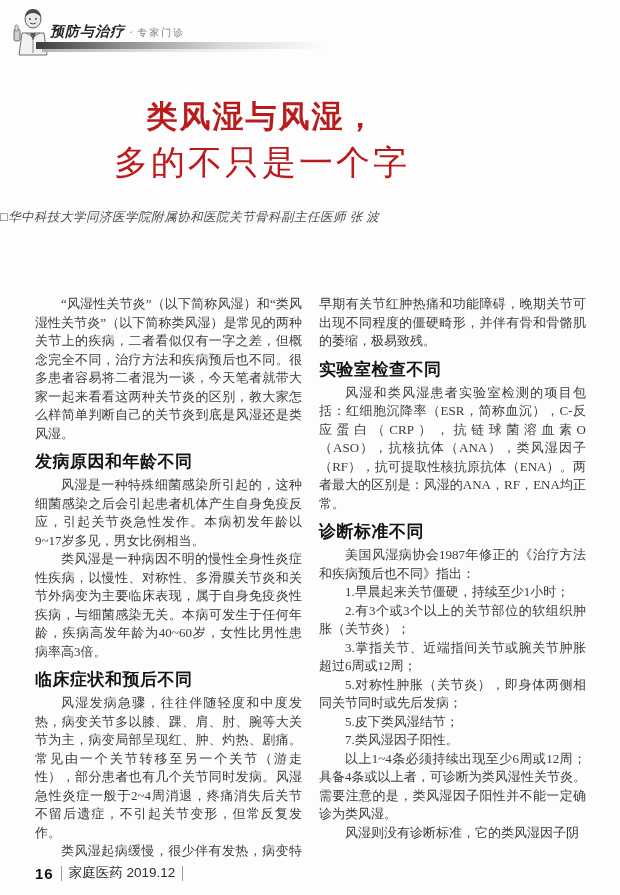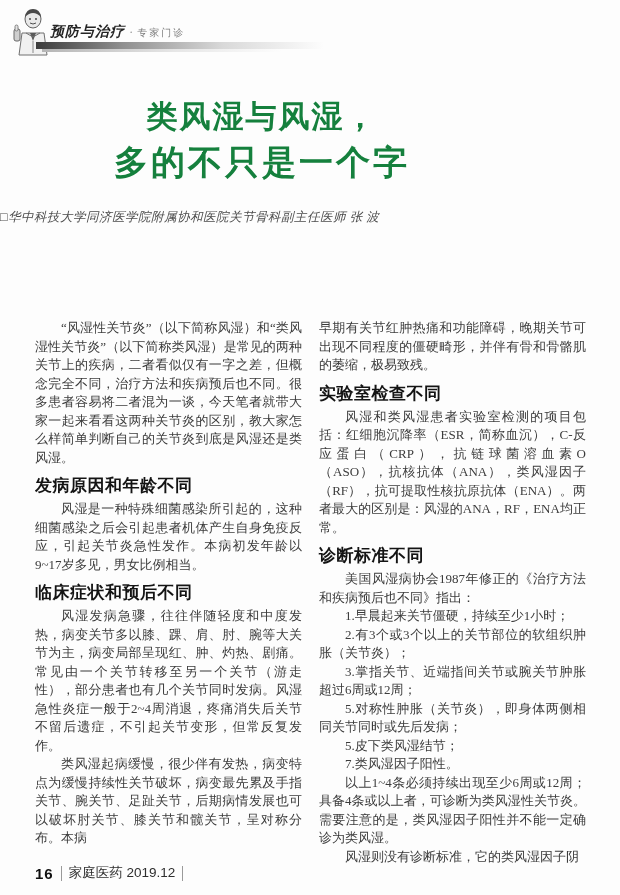--- a/index.html
+++ b/index.html
@@ -28,35 +28,35 @@
     font-style:italic; font-weight:900; font-size:14px; letter-spacing:1px; color:#242424;
   }
   .banner-sep { color:#9a9a9a; font-size:13px; margin:0 4px; }
   .banner-sub {
     font-family:"Liberation Sans","DejaVu Sans",sans-serif;
     font-size:10px; letter-spacing:2px; color:#7e7e7e;
   }
 
   
   .title-block { position:absolute; top:97px; left:0; width:524px; text-align:center;
-    font-family:"Liberation Sans","DejaVu Sans",sans-serif; color:#15803d; }
+    font-family:"Liberation Sans","DejaVu Sans",sans-serif; color:#b91c1c; }
   .title-line1 { font-size:31px; font-weight:600; letter-spacing:2px; line-height:40px; }
-  .title-line2 { font-size:34px; font-weight:700; letter-spacing:3px; line-height:44px; margin-top:3px; }
+  .title-line2 { font-size:34px; font-weight:400; letter-spacing:3px; line-height:44px; margin-top:3px; }
   .byline {
     position:absolute; top:209px; left:0; width:499px; text-align:left;
     font-style:italic; font-size:12.5px; letter-spacing:0.5px; color:#4c4c4c;
   }
 
   
   .columns {
     position:absolute; top:295px; left:35px; width:552px; height:568px;
     display:flex; gap:17px; overflow:hidden;
   }
   .col { width:267px; flex:0 0 267px; font-size:13px; line-height:18.5px;
-    text-align:justify; color:#3b3b3b;margin-top:24px; }
+    text-align:justify; color:#3b3b3b; }
   .col p { text-indent:2em; margin:0; }
   .col p.noindent { text-indent:0; }
   .col h3 {
     font-family:"Liberation Sans","DejaVu Sans",sans-serif;
     font-size:17px; line-height:21px; font-weight:800; color:#141414;
     letter-spacing:0.5px; margin:8px 0 4px;
   }
 
   
   .footer { position:absolute; left:35px; bottom:13px; display:flex; align-items:center;
@@ -104,20 +104,21 @@
 
   <div class="byline">□华中科技大学同济医学院附属协和医院关节骨科副主任医师 张 波</div>
 
   <div class="columns">
 
     <div class="col">
       <p>“风湿性关节炎”（以下简称风湿）和“类风湿性关节炎”（以下简称类风湿）是常见的两种关节上的疾病，二者看似仅有一字之差，但概念完全不同，治疗方法和疾病预后也不同。很多患者容易将二者混为一谈，今天笔者就带大家一起来看看这两种关节炎的区别，教大家怎么样简单判断自己的关节炎到底是风湿还是类风湿。</p>
 
       <h3>发病原因和年龄不同</h3>
       <p>风湿是一种特殊细菌感染所引起的，这种细菌感染之后会引起患者机体产生自身免疫反应，引起关节炎急性发作。本病初发年龄以9~17岁多见，男女比例相当。</p>
+      <p>类风湿是一种病因不明的慢性全身性炎症性疾病，以慢性、对称性、多滑膜关节炎和关节外病变为主要临床表现，属于自身免疫炎性疾病，与细菌感染无关。本病可发生于任何年龄，疾病高发年龄为40~60岁，女性比男性患病率高3倍。</p>
 
       <h3>临床症状和预后不同</h3>
       <p>风湿发病急骤，往往伴随轻度和中度发热，病变关节多以膝、踝、肩、肘、腕等大关节为主，病变局部呈现红、肿、灼热、剧痛。常见由一个关节转移至另一个关节（游走性），部分患者也有几个关节同时发病。风湿急性炎症一般于2~4周消退，疼痛消失后关节不留后遗症，不引起关节变形，但常反复发作。</p>
       <p>类风湿起病缓慢，很少伴有发热，病变特点为缓慢持续性关节破坏，病变最先累及手指关节、腕关节、足趾关节，后期病情发展也可以破坏肘关节、膝关节和髋关节，呈对称分布。本病</p>
     </div>
 
     <div class="col">
       <p class="noindent">早期有关节红肿热痛和功能障碍，晚期关节可出现不同程度的僵硬畸形，并伴有骨和骨骼肌的萎缩，极易致残。</p>
 
       <h3>实验室检查不同</h3>

